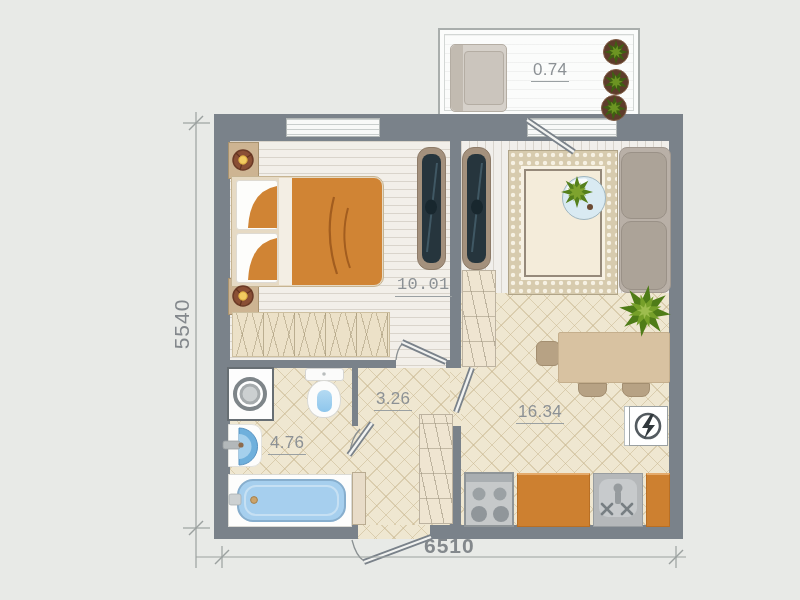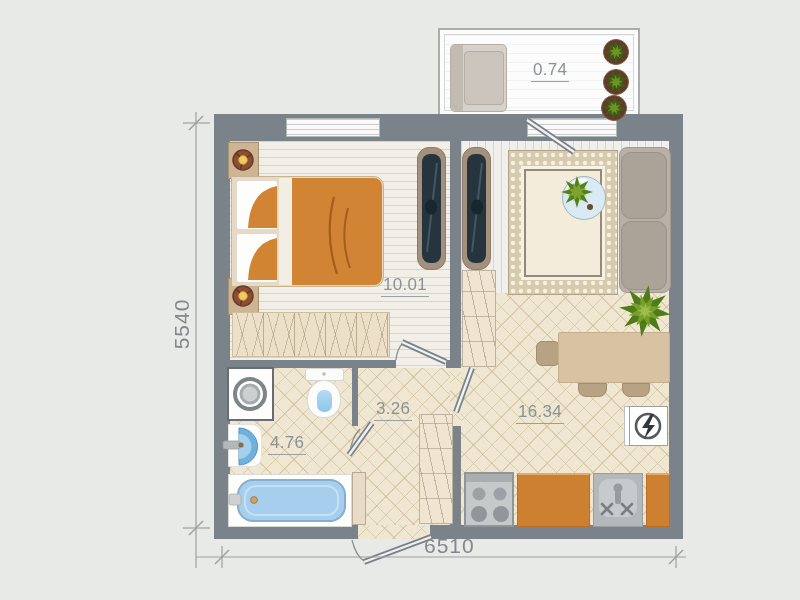--- a/index.html
+++ b/index.html
@@ -225,20 +225,20 @@
     <g stroke="#9ba1a0" stroke-width="1.2">
       <line x1="196" y1="557" x2="686" y2="557"></line>
       <line x1="222" y1="546" x2="222" y2="568"></line>
       <line x1="676" y1="546" x2="676" y2="568"></line>
       <line x1="215" y1="564" x2="229" y2="550" stroke-width="1.5"></line>
       <line x1="669" y1="564" x2="683" y2="550" stroke-width="1.5"></line>
     </g>
   </svg>
 
   <div class="a area-label" style="left:531px;top:61px;">0.74</div>
-  <div class="a area-label" style="left:381px;top:276px;">10.01</div>
-  <div class="a area-label" style="left:374px;top:400px;text-align:right;">3.26</div>
+  <div class="a area-label" style="left:395px;top:276px;font-family:Liberation Mono, monospace;">10.01</div>
+  <div class="a area-label" style="left:374px;top:390px;text-align:right;">3.26</div>
   <div class="a area-label" style="left:268px;top:434px;">4.76</div>
   <div class="a area-label" style="left:516px;top:403px;">16.34</div>
-  <div class="a dim-label" style="left:424px;top:534px;">6510</div>
+  <div class="a dim-label" style="left:424px;top:534px;font-weight:bold;">6510</div>
   <div class="a dim-label rot" style="left:145px;top:311px;width:76px;height:26px;">5540</div>
 
 </div>
 
 </body></html>

